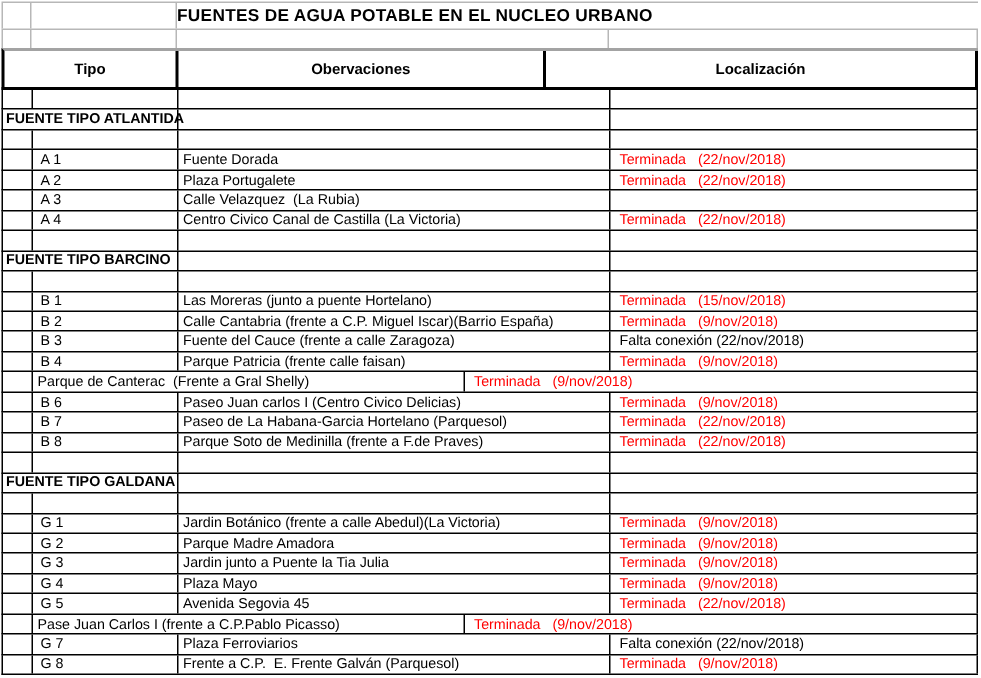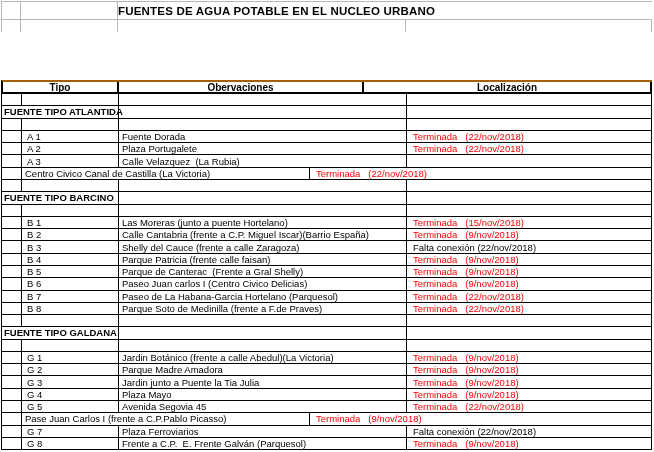--- a/index.html
+++ b/index.html
@@ -13,22 +13,22 @@
   .r-title{height:17px;display:flex;align-items:center;
     border-top:1px solid #b7b7b7;border-bottom:1px solid #b7b7b7;}
   .r-blank2{height:12px;display:flex;}
   .g-a{width:20px;height:100%;border-left:1px solid #b7b7b7;border-right:1px solid #b7b7b7;box-sizing:border-box;}
   .g-b{width:97px;height:100%;border-right:1px solid #b7b7b7;box-sizing:border-box;}
   .g-c{width:288px;height:100%;border-right:1px solid #b7b7b7;box-sizing:border-box;}
   .g-d{flex:1;height:100%;border-right:1px solid #b7b7b7;box-sizing:border-box;}
   .title-cell{flex:1;font-weight:bold;font-size:11.5px;letter-spacing:.2px;white-space:pre;}
 
   
-  .r-header{height:14px;display:flex;box-sizing:border-box;
-    border-top:2px solid #a16207;border-bottom:2px solid #000;border-left:2px solid #000;margin-top:48px;}
+  .r-header{height:28px;display:flex;box-sizing:border-box;
+    border-top:2px solid #a3a3a3;border-bottom:2px solid #000;border-left:2px solid #000;}
   .h-cell{display:flex;align-items:center;justify-content:center;
     font-weight:bold;font-size:10px;box-sizing:border-box;border-right:2px solid #000;}
   .h-ab{width:116px;}
   .h-c{width:288px;}
   .h-d{flex:1;}
 
   
   .rows-wrap{flex:1;display:flex;flex-direction:column;}
   .row{flex:1;display:flex;border-bottom:1px solid #000;border-left:1px solid #000;box-sizing:border-box;min-height:0;}
   .cell{box-sizing:border-box;border-right:1px solid #000;display:flex;align-items:center;
@@ -99,20 +99,21 @@
           <div class="cell cd" style="color: rgb(255, 0, 0);">Terminada   (22/nov/2018)</div>
         </div>
       <div class="row">
           <div class="cell ca"></div>
           <div class="cell cb">A 3</div>
           <div class="cell cc">Calle Velazquez  (La Rubia)</div>
           <div class="cell cd" style="color: rgb(0, 0, 0);"></div>
         </div>
       <div class="row">
           <div class="cell ca"></div>
+          <div class="cell cb">A 4</div>
           <div class="cell cc">Centro Civico Canal de Castilla (La Victoria)</div>
           <div class="cell cd" style="color: rgb(255, 0, 0);">Terminada   (22/nov/2018)</div>
         </div>
 
       <div class="row">
           <div class="cell ca"></div>
           <div class="cell cb"></div>
           <div class="cell cc"></div>
           <div class="cell cd"></div>
         </div>
@@ -138,32 +139,31 @@
         </div>
       <div class="row">
           <div class="cell ca"></div>
           <div class="cell cb">B 2</div>
           <div class="cell cc">Calle Cantabria (frente a C.P. Miguel Iscar)(Barrio España)</div>
           <div class="cell cd" style="color: rgb(255, 0, 0);">Terminada   (9/nov/2018)</div>
         </div>
       <div class="row">
           <div class="cell ca"></div>
           <div class="cell cb">B 3</div>
-          <div class="cell cc">Shelly del Cauce (frente a calle Zaragoza)</div>
+          <div class="cell cc">Fuente del Cauce (frente a calle Zaragoza)</div>
           <div class="cell cd" style="color: rgb(0, 0, 0);">Falta conexión (22/nov/2018)</div>
         </div>
       <div class="row">
           <div class="cell ca"></div>
           <div class="cell cb">B 4</div>
           <div class="cell cc">Parque Patricia (frente calle faisan)</div>
           <div class="cell cd" style="color: rgb(255, 0, 0);">Terminada   (9/nov/2018)</div>
         </div>
       <div class="row">
           <div class="cell ca"></div>
-          <div class="cell cb">B 5</div>
           <div class="cell cc">Parque de Canterac  (Frente a Gral Shelly)</div>
           <div class="cell cd" style="color: rgb(255, 0, 0);">Terminada   (9/nov/2018)</div>
         </div>
       <div class="row">
           <div class="cell ca"></div>
           <div class="cell cb">B 6</div>
           <div class="cell cc">Paseo Juan carlos I (Centro Civico Delicias)</div>
           <div class="cell cd" style="color: rgb(255, 0, 0);">Terminada   (9/nov/2018)</div>
         </div>
       <div class="row">

